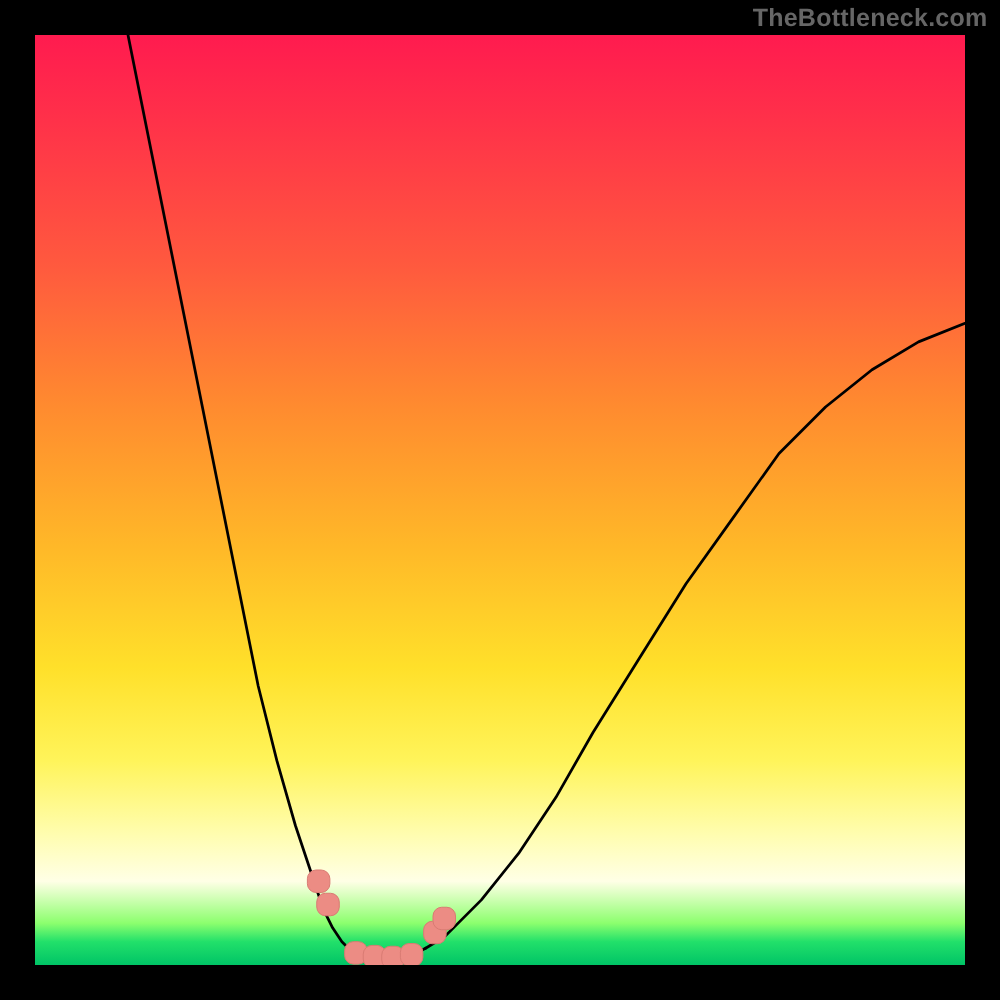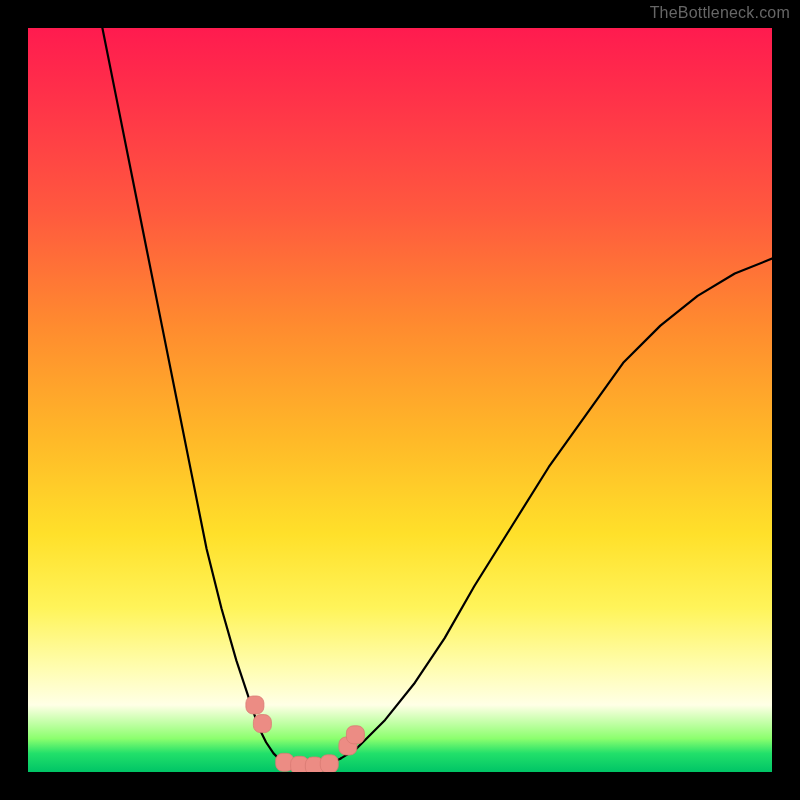--- a/index.html
+++ b/index.html
@@ -15,22 +15,22 @@
     position: relative;
     width: 800px;
     height: 800px;
     background: #000;
   }
   .watermark {
     position: absolute;
     top: 4px;
     right: 10px;
     color: #666;
-    font-size: 16px;
-    font-weight: 400;
+    font-size: 20px;
+    font-weight: 700;
     letter-spacing: 0.2px;
     z-index: 10;
     text-align: center;
   }
   .plot {
     position: absolute;
     left: 28px;
     top: 28px;
     width: 744px;
     height: 744px;

